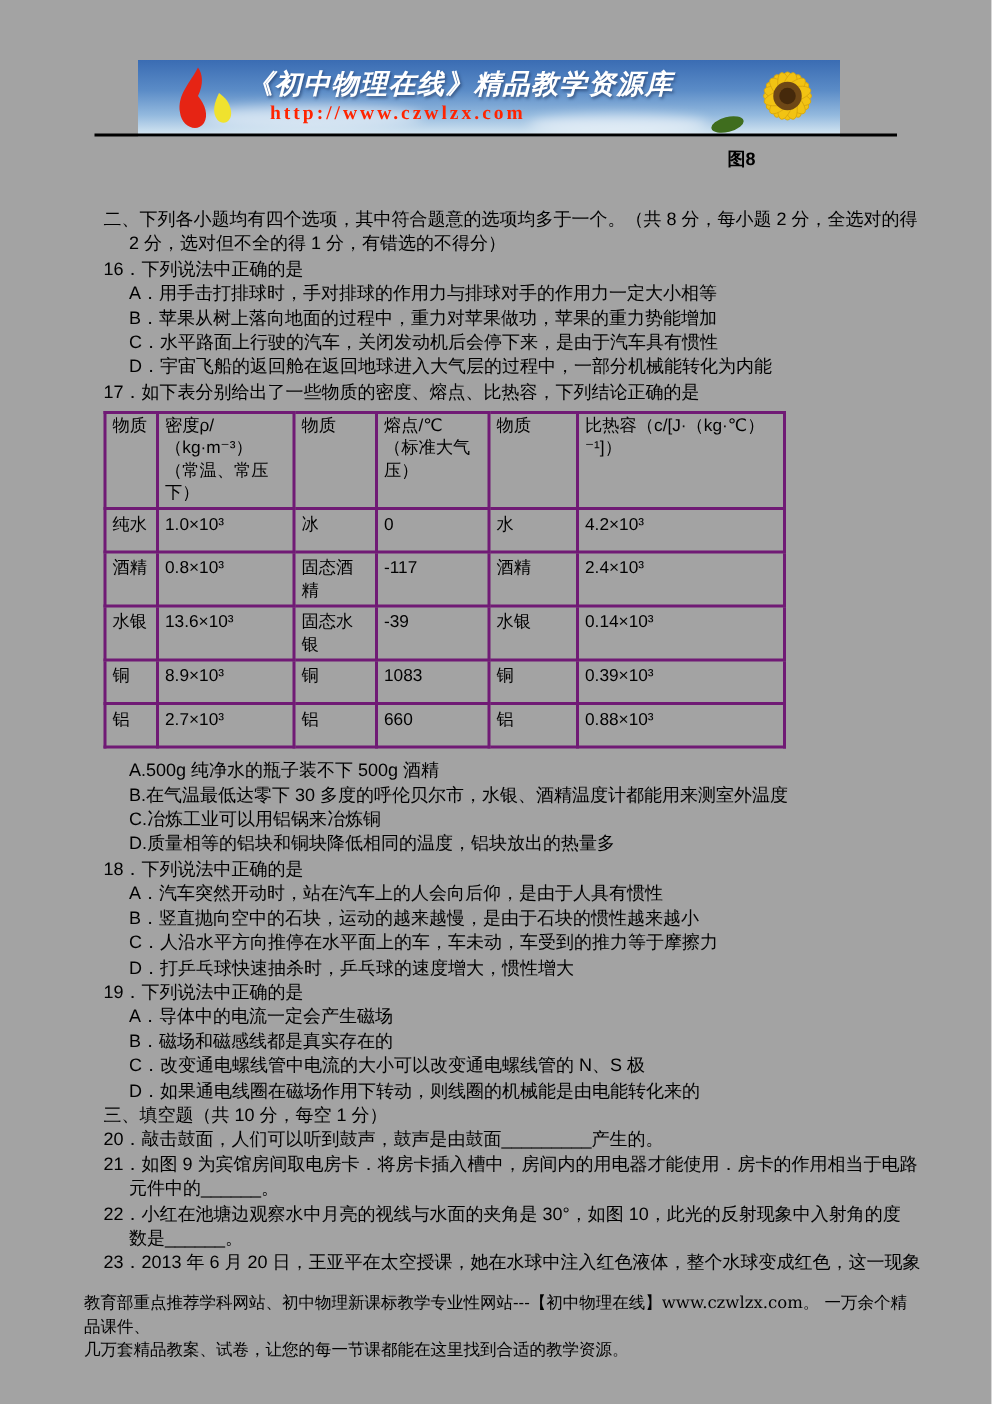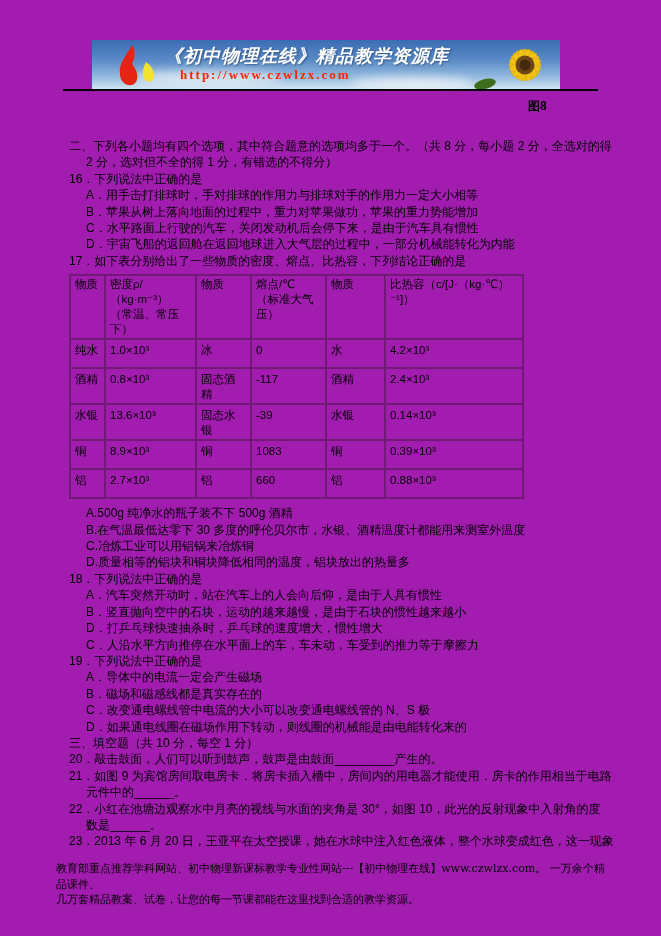--- a/index.html
+++ b/index.html
@@ -1,17 +1,17 @@
 <!DOCTYPE html>
 <html><head>
 <meta charset="utf-8">
 <style>
   html,body { margin:0; padding:0; background:#ffffff; }
   .page {
-    position:relative; width:661px; height:936px; background:#a21caf;
+    position:relative; width:661px; height:936px; background:#a3a3a3;
     font-family:"Liberation Sans","DejaVu Sans",sans-serif; color:#000;
     overflow:hidden;
   }
   
   .banner {
     position:absolute; top:40px; left:92px; width:468px; height:51px;
     background:linear-gradient(180deg,#3a6cb3 0%,#5b8cc7 40%,#93b9de 72%,#cfe2f0 95%,#e8f1f7 100%);
     overflow:hidden;
   }
   .cloud { position:absolute; background:rgba(255,255,255,0.55); border-radius:50%; filter:blur(4px); }
@@ -27,21 +27,21 @@
     position:absolute; top:27px; left:88px; color:#ff2400;
     font-family:Liberation Serif, serif; font-weight:bold;
     font-size:13px; letter-spacing:2px; white-space:nowrap;
   }
   .banner-logo { position:absolute; left:16px; top:2px; }
   .banner-sunflower { position:absolute; right:2px; bottom:-3px; }
   .banner-leaf { position:absolute; right:62px; bottom:-4px; }
   
   .rule { position:absolute; top:89px; left:63px; width:535px; height:2px; background:#000; }
   
-  .fig-label { position:absolute; top:98px; left:485px; font-size:12px; font-weight:bold;margin-left:43px; }
+  .fig-label { position:absolute; top:98px; left:485px; font-size:12px; font-weight:bold; }
   
   .content { position:absolute; top:138px; left:69px; width:540px; font-size:12px; line-height:16.4px; }
   .line { white-space:nowrap; }
   .indent { padding-left:17px; }
   
   table.props {
     border-collapse:collapse; table-layout:fixed; width:453px;
     margin:5px 0 6px 0; font-size:11.5px;
   }
   table.props td {
@@ -186,22 +186,22 @@
       <div class="line indent">A.500g 纯净水的瓶子装不下 500g 酒精</div>
       <div class="line indent">B.在气温最低达零下 30 多度的呼伦贝尔市，水银、酒精温度计都能用来测室外温度</div>
       <div class="line indent">C.冶炼工业可以用铝锅来冶炼铜</div>
       <div class="line indent">D.质量相等的铝块和铜块降低相同的温度，铝块放出的热量多</div>
     </div>
 
     <div>
       <div class="line">18．下列说法中正确的是</div>
       <div class="line indent">A．汽车突然开动时，站在汽车上的人会向后仰，是由于人具有惯性</div>
       <div class="line indent">B．竖直抛向空中的石块，运动的越来越慢，是由于石块的惯性越来越小</div>
+      <div class="line indent">C．人沿水平方向推停在水平面上的车，车未动，车受到的推力等于摩擦力</div>
       <div class="line indent">D．打乒乓球快速抽杀时，乒乓球的速度增大，惯性增大</div>
-      <div class="line indent">C．人沿水平方向推停在水平面上的车，车未动，车受到的推力等于摩擦力</div>
     </div>
 
     <div>
       <div class="line">19．下列说法中正确的是</div>
       <div class="line indent">A．导体中的电流一定会产生磁场</div>
       <div class="line indent">B．磁场和磁感线都是真实存在的</div>
       <div class="line indent">C．改变通电螺线管中电流的大小可以改变通电螺线管的 N、S 极</div>
       <div class="line indent">D．如果通电线圈在磁场作用下转动，则线圈的机械能是由电能转化来的</div>
     </div>
 

